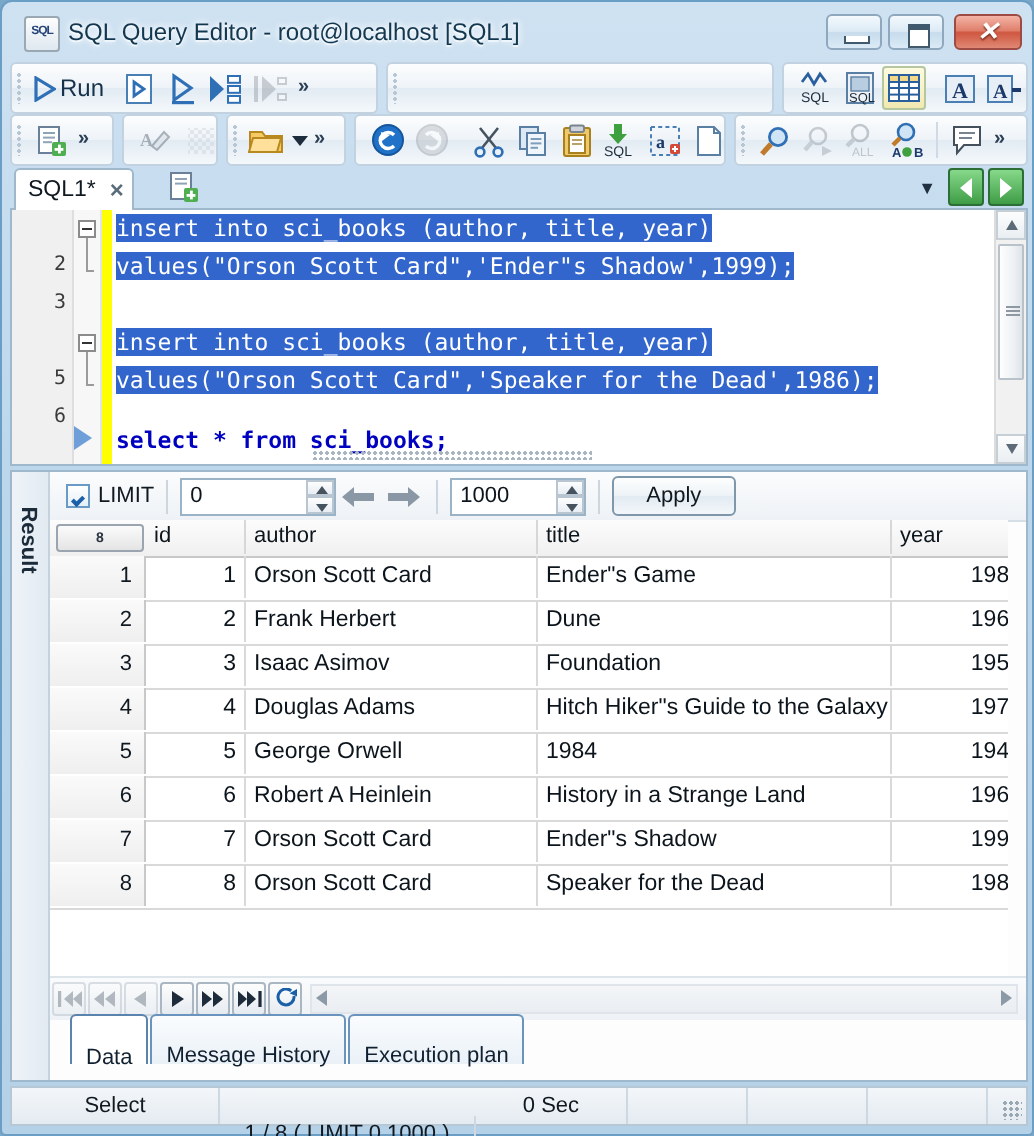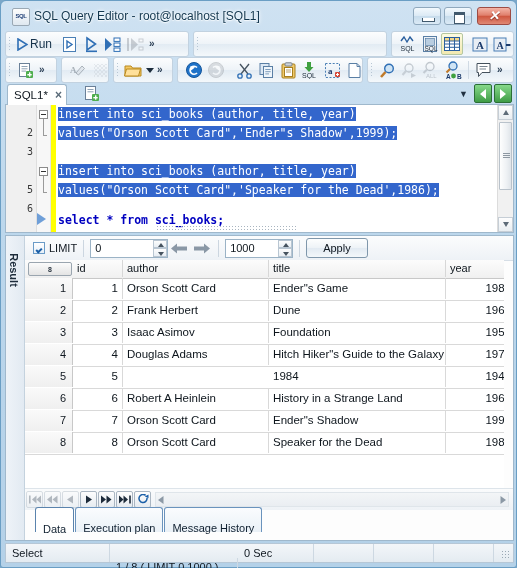--- a/index.html
+++ b/index.html
@@ -352,21 +352,21 @@
   #statusbar{
     position:absolute;left:4px;bottom:4px;width:509px;height:20px;
     box-sizing:border-box;
     background:linear-gradient(to bottom,#f3f6f9,#e4ebf1);
     border:1px solid #b6c7d6;
     display:flex;align-items:center;
   }
   .scell{
     height:18px;line-height:18px;font-size:11px;color:#101820;
     border-right:1px solid #cdd8e2;box-sizing:border-box;
-    padding:0 6px;
+    padding:0 6px;text-align:center;
     white-space:nowrap;overflow:hidden;
   }
   #grip2{
     position:absolute;right:2px;bottom:2px;width:10px;height:10px;
     background-image:radial-gradient(#9aa8b4 40%,transparent 41%);
     background-size:3px 3px;
   }
 </style>
 </head>
 <body>
@@ -819,20 +819,21 @@
         <div class="rhdr">4</div>
         <div class="gcell num" style="left:48px;width:50px;">4</div>
         <div class="gcell" style="left:98px;width:146px;">Douglas Adams</div>
         <div class="gcell" style="left:244px;width:177px;">Hitch Hiker"s Guide to the Galaxy</div>
         <div class="gcell num" style="left:421px;width:70px;">1979</div>
       </div>
 
       <div class="grow" style="top:106px;">
         <div class="rhdr">5</div>
         <div class="gcell num" style="left:48px;width:50px;">5</div>
+        <div class="gcell" style="left:98px;width:146px;">George Orwell</div>
         <div class="gcell" style="left:244px;width:177px;">1984</div>
         <div class="gcell num" style="left:421px;width:70px;">1949</div>
       </div>
 
       <div class="grow" style="top:128px;">
         <div class="rhdr">6</div>
         <div class="gcell num" style="left:48px;width:50px;">6</div>
         <div class="gcell" style="left:98px;width:146px;">Robert A Heinlein</div>
         <div class="gcell" style="left:244px;width:177px;">History in a Strange Land</div>
         <div class="gcell num" style="left:421px;width:70px;">1961</div>
@@ -904,22 +905,22 @@
               <polygon points="0,4 5.5,0 5.5,8" fill="#8c99a6"></polygon>
             </svg></span>
         <span><svg width="6" height="8" viewBox="0 0 6 8">
               <polygon points="6,4 0.5,0 0.5,8" fill="#8c99a6"></polygon>
             </svg></span>
       </div>
     </div>
 
     <div id="btabs">
       <div class="btab active"><span>Data</span></div>
+      <div class="btab plain"><span>Message History</span></div>
       <div class="btab plain"><span>Execution plan</span></div>
-      <div class="btab plain"><span>Message History</span></div>
     </div>
   </div>
 
   <div id="statusbar">
     <div class="scell" style="width:104px;">Select</div>
     <div class="scell" style="width:128px;margin-top:28px;">1 / 8 ( LIMIT 0,1000 )</div>
     <div class="scell" style="width:76px;">0 Sec</div>
     <div class="scell" style="width:60px;"></div>
     <div class="scell" style="width:60px;"></div>
     <div class="scell" style="width:60px;"></div>

